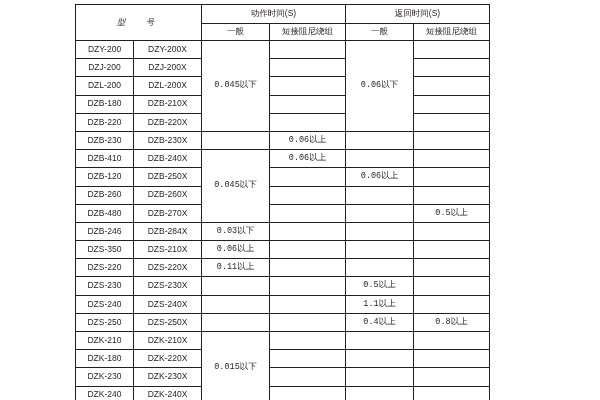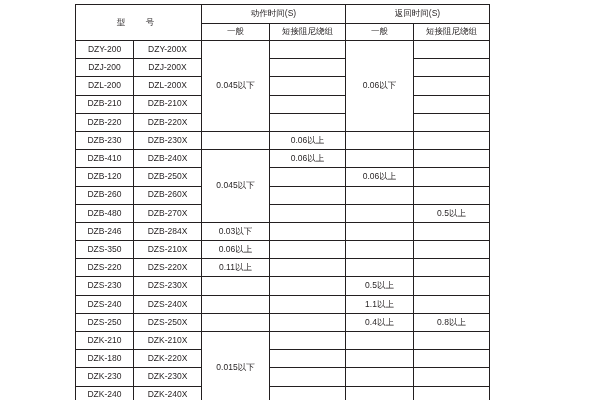--- a/index.html
+++ b/index.html
@@ -44,23 +44,23 @@
   col.c-damp1  { width: 76px; }
   col.c-gen2   { width: 68px; }
   col.c-damp2  { width: 76px; }
 
   tr.hdr td { height: 18px; margin-top: 24px; }
   tr.hdr2 td { height: 16px; }
   tr.row td { height: 17.2px; }
 
   td.model { font-size: 8.5px; letter-spacing: 0px; }
   td.group-hdr { font-size: 8.5px; }
-  td.val { font-size: 8.5px; }
+  td.val { font-size: 8.5px; font-family: Liberation Mono, monospace; }
   td.blank { }
-  .hdr-model { letter-spacing: 6px; }
+  .hdr-model { letter-spacing: 6px; font-style: italic; }
 </style>
 </head>
 <body>
 
 <div id="page">
   <table class="spec">
     <colgroup>
       <col class="c-model1">
       <col class="c-model2">
       <col class="c-gen1">
@@ -97,21 +97,21 @@
         <td class="blank"></td>
         <td class="blank"></td>
       </tr>
       <tr class="row">
         <td class="model">DZL-200</td>
         <td class="model">DZL-200X</td>
         <td class="blank"></td>
         <td class="blank"></td>
       </tr>
       <tr class="row">
-        <td class="model">DZB-210</td>
+        <td class="model">DZB-180</td>
         <td class="model">DZB-210X</td>
         <td class="blank"></td>
         <td class="blank"></td>
       </tr>
       <tr class="row">
         <td class="model">DZB-220</td>
         <td class="model">DZB-220X</td>
         <td class="blank"></td>
         <td class="blank"></td>
       </tr>

